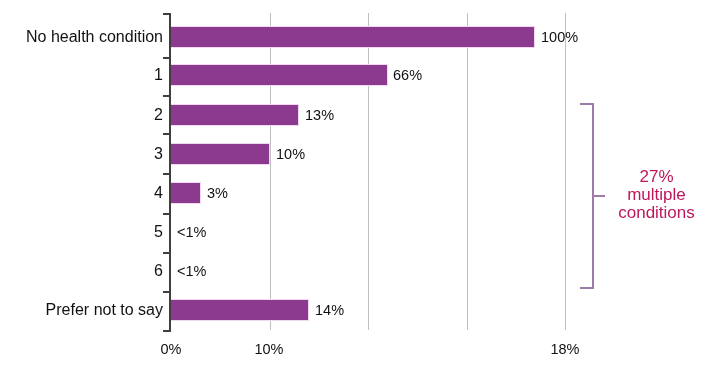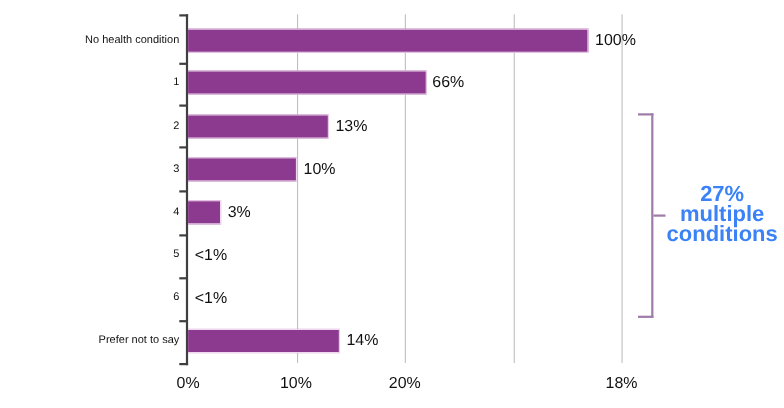--- a/index.html
+++ b/index.html
@@ -79,21 +79,21 @@
     border-top: 1px solid #f0d9ee;
     border-bottom: 1px solid #f0d9ee;
     border-right: 1px solid #f0d9ee;
     box-sizing: border-box;
   }
   .cat-label-box {
     position: absolute;
     left: 0;
     width: 163px;
     text-align: right;
-    font-size: 10px;
+    font-size: 16px;
     line-height: 22px;
     white-space: nowrap;
     color: #111111;
   }
 
   .val-label {
     position: absolute;
     font-size: 14.5px;
     line-height: 22px;
     white-space: nowrap;
@@ -144,24 +144,24 @@
     height: 2px;
     background: #9e7ba8;
   }
 
   .annotation {
     position: absolute;
     left: 600px;
     top: 168px;
     width: 113px;
     text-align: center;
-    font-size: 20px;
-    font-weight: bold;
+    font-size: 17px;
+    font-weight: normal;
     line-height: 18px;
-    color: #3b82f6;
+    color: #be185d;
   }
 </style>
 </head>
 <body>
 
 <div id="chart-root">
 
   <div class="plot-area">
     <div class="gridline" style="left: 98.5px; background: rgb(191, 191, 191);"></div>
     <div class="gridline" style="left: 197px; background: rgb(191, 191, 191);"></div>
@@ -224,21 +224,20 @@
   </div>
 
   <div class="bar-row" style="top:299px;">
     <div class="cat-label-box">Prefer not to say</div>
     <div class="bar" style="width: 137.9px; background: rgb(139, 58, 143);"></div>
     <div class="val-label" style="left:315px;">14%</div>
   </div>
 
   <div class="xtick-label" style="left:141px;">0%</div>
   <div class="xtick-label" style="left:239px;">10%</div>
-  <div class="xtick-label" style="left:338px;">20%</div>
   <div class="xtick-label" style="left:436px;margin-top:48px;">30%</div>
   <div class="xtick-label" style="left:535px;">18%</div>
 
   <div class="bracket">
     <div class="spine" style="background: rgb(158, 123, 168);"></div>
     <div class="arm top" style="background: rgb(158, 123, 168);"></div>
     <div class="arm bottom" style="background: rgb(158, 123, 168);"></div>
     <div class="nub" style="background: rgb(158, 123, 168);"></div>
   </div>
 

